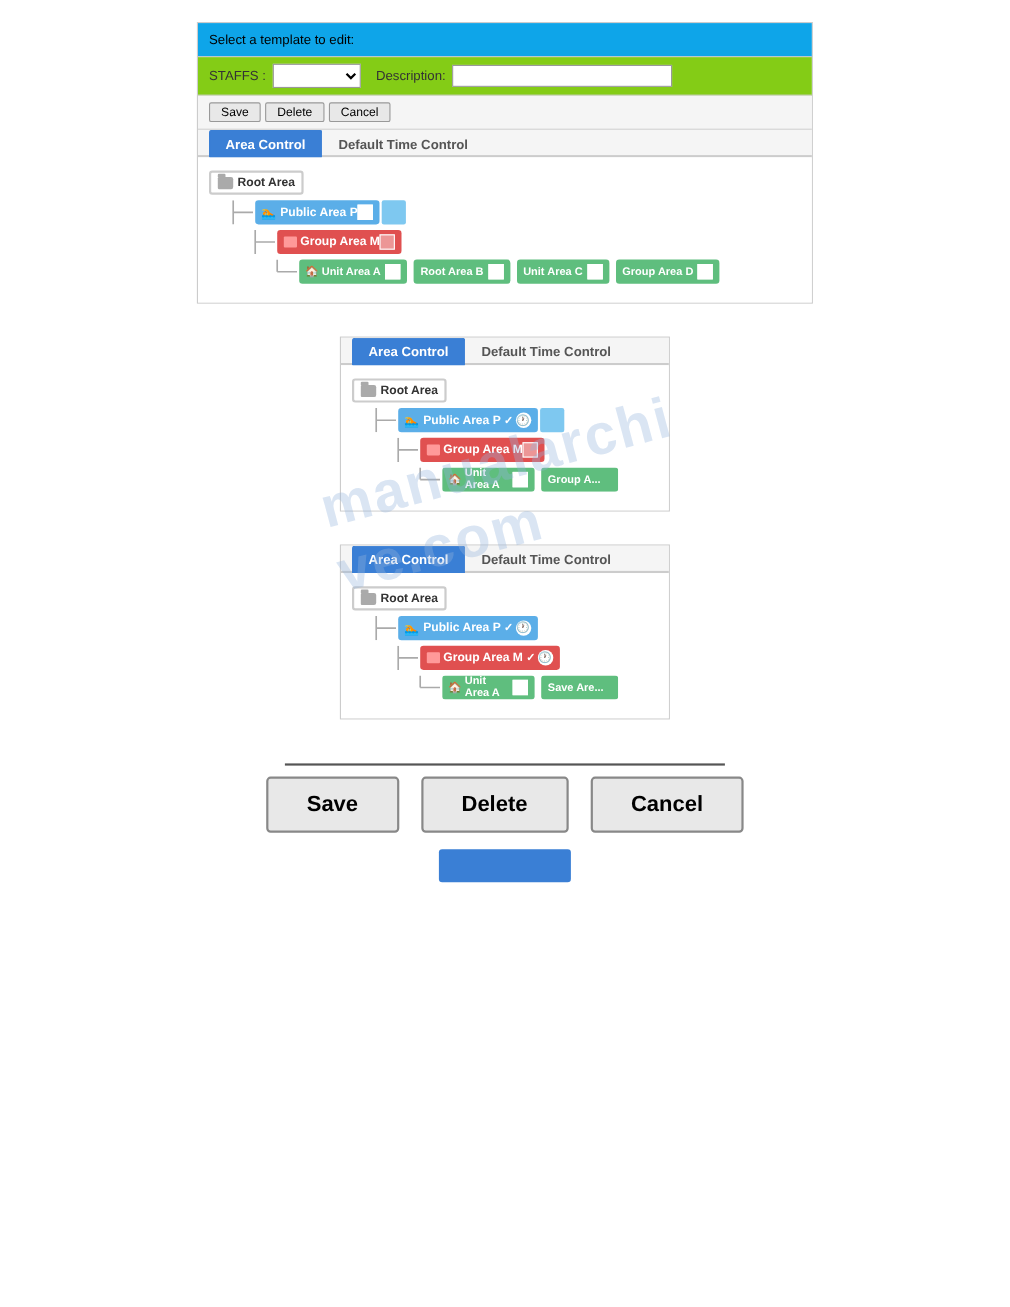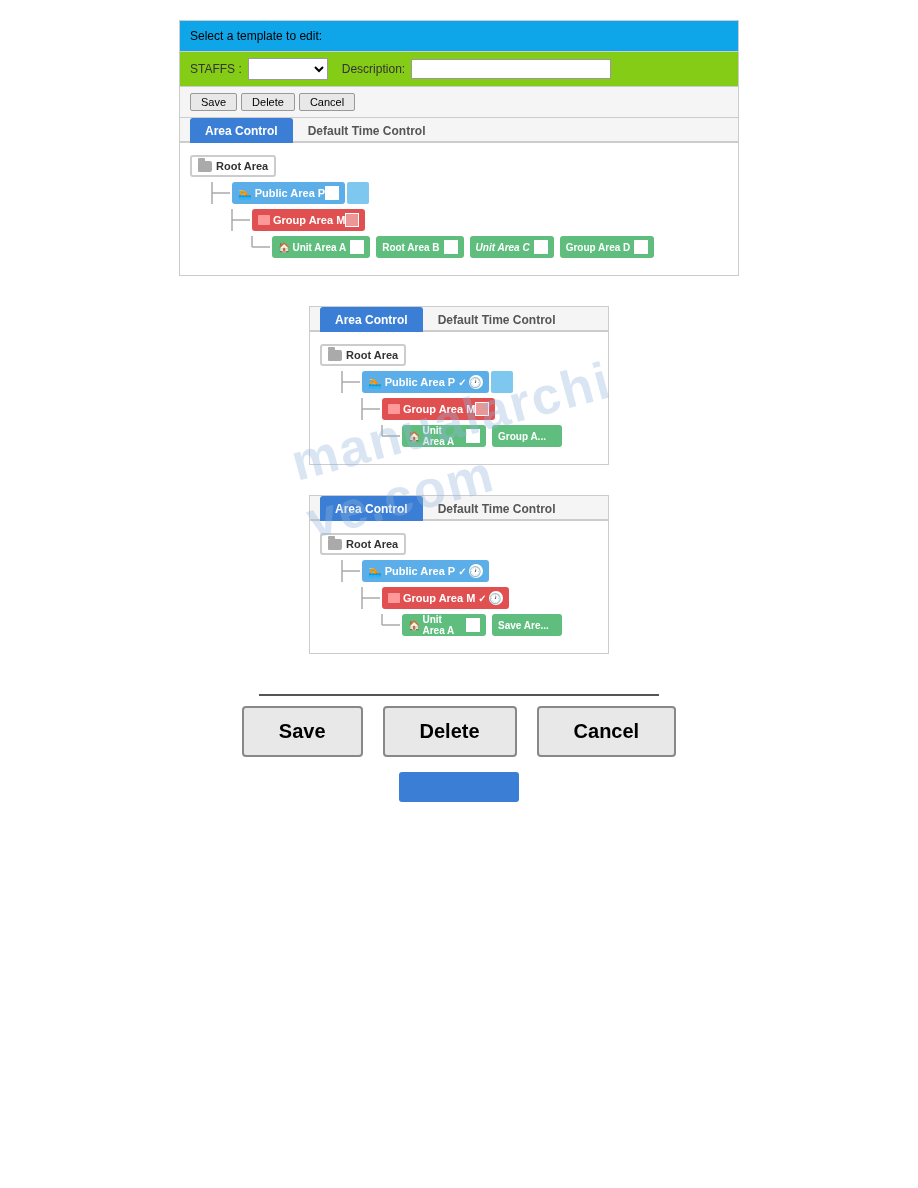--- a/index.html
+++ b/index.html
@@ -316,21 +316,21 @@
         <div class="unit-row">
           <span class="node-box unit" style="font-size:10px;">
             <span style="font-size:10px;margin-right:2px;">🏠</span>
             <span>Unit Area A</span>
             <span class="node-checkbox white-bg" style="background:#fff;"></span>
           </span>
           <span class="node-box unit" style="font-size:10px;">
             <span>Root Area B</span>
             <span class="node-checkbox white-bg" style="background:#fff;"></span>
           </span>
-          <span class="node-box unit" style="font-size:10px;font-style:italic;">
+          <span class="node-box unit" style="font-size:10px;">
             <span>Unit Area C</span>
             <span class="node-checkbox white-bg" style="background:#fff;"></span>
           </span>
           <span class="node-box unit" style="font-size:10px;">
             <span>Group Area D</span>
             <span class="node-checkbox white-bg" style="background:#fff;"></span>
           </span>
         </div>
       </div>
     </div>

